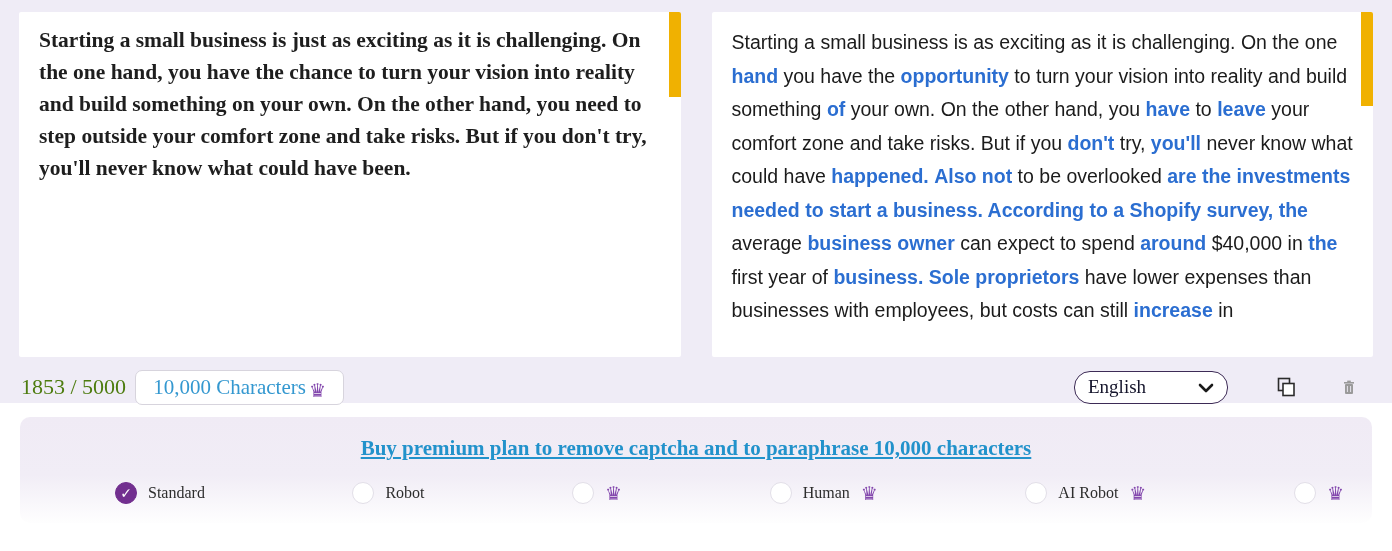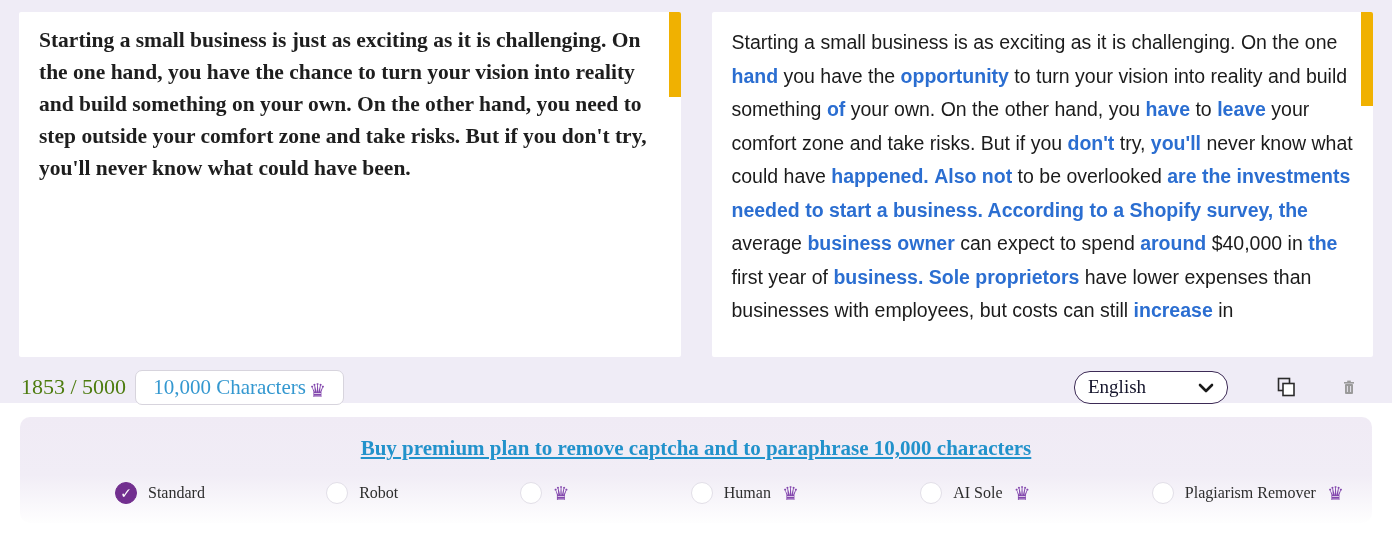--- a/index.html
+++ b/index.html
@@ -176,22 +176,21 @@
         <span class="radio"></span>
         <span class="crown">♛</span>
       </div>
       <div class="mode">
         <span class="radio"></span>
         <span class="mode-label">Human</span>
         <span class="crown">♛</span>
       </div>
       <div class="mode">
         <span class="radio"></span>
-        <span class="mode-label">AI Sole</span>
+        <span class="mode-label">AI Robot</span>
         <span class="crown">♛</span>
       </div>
       <div class="mode">
         <span class="radio"></span>
-        <span class="mode-label">Plagiarism Remover</span>
         <span class="crown">♛</span>
       </div>
     </div>
 </div>
 
 </body></html>

